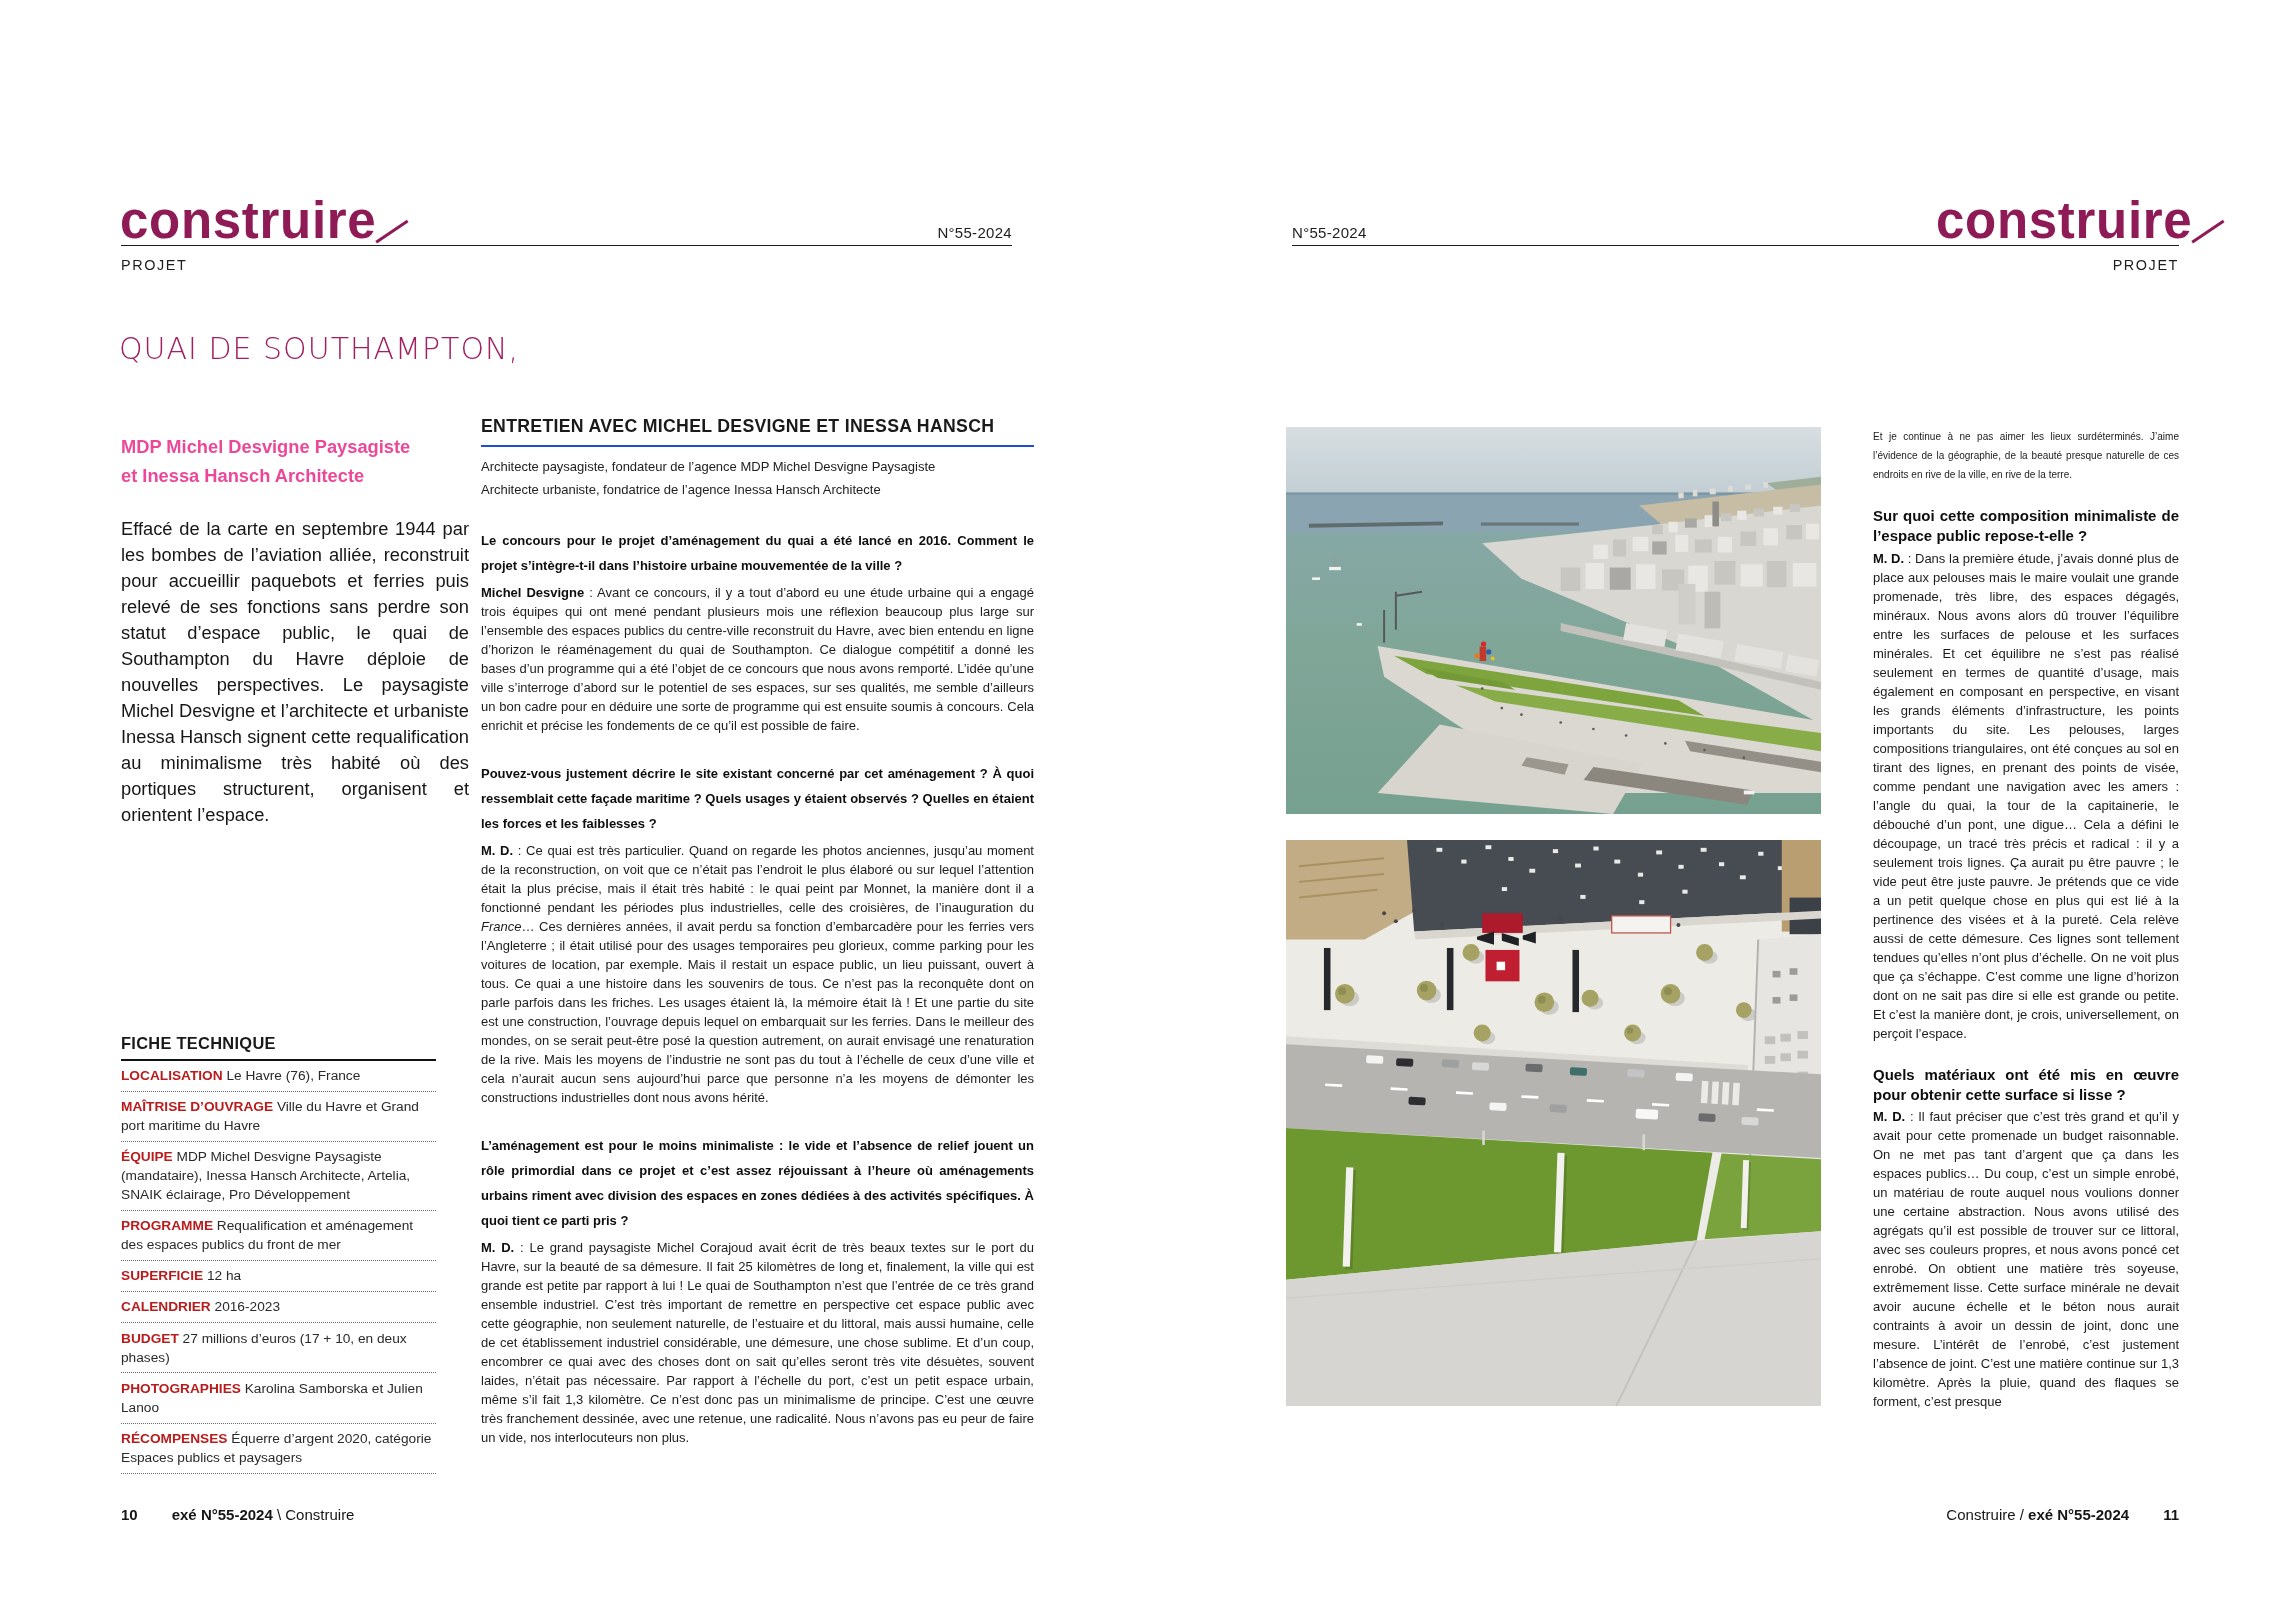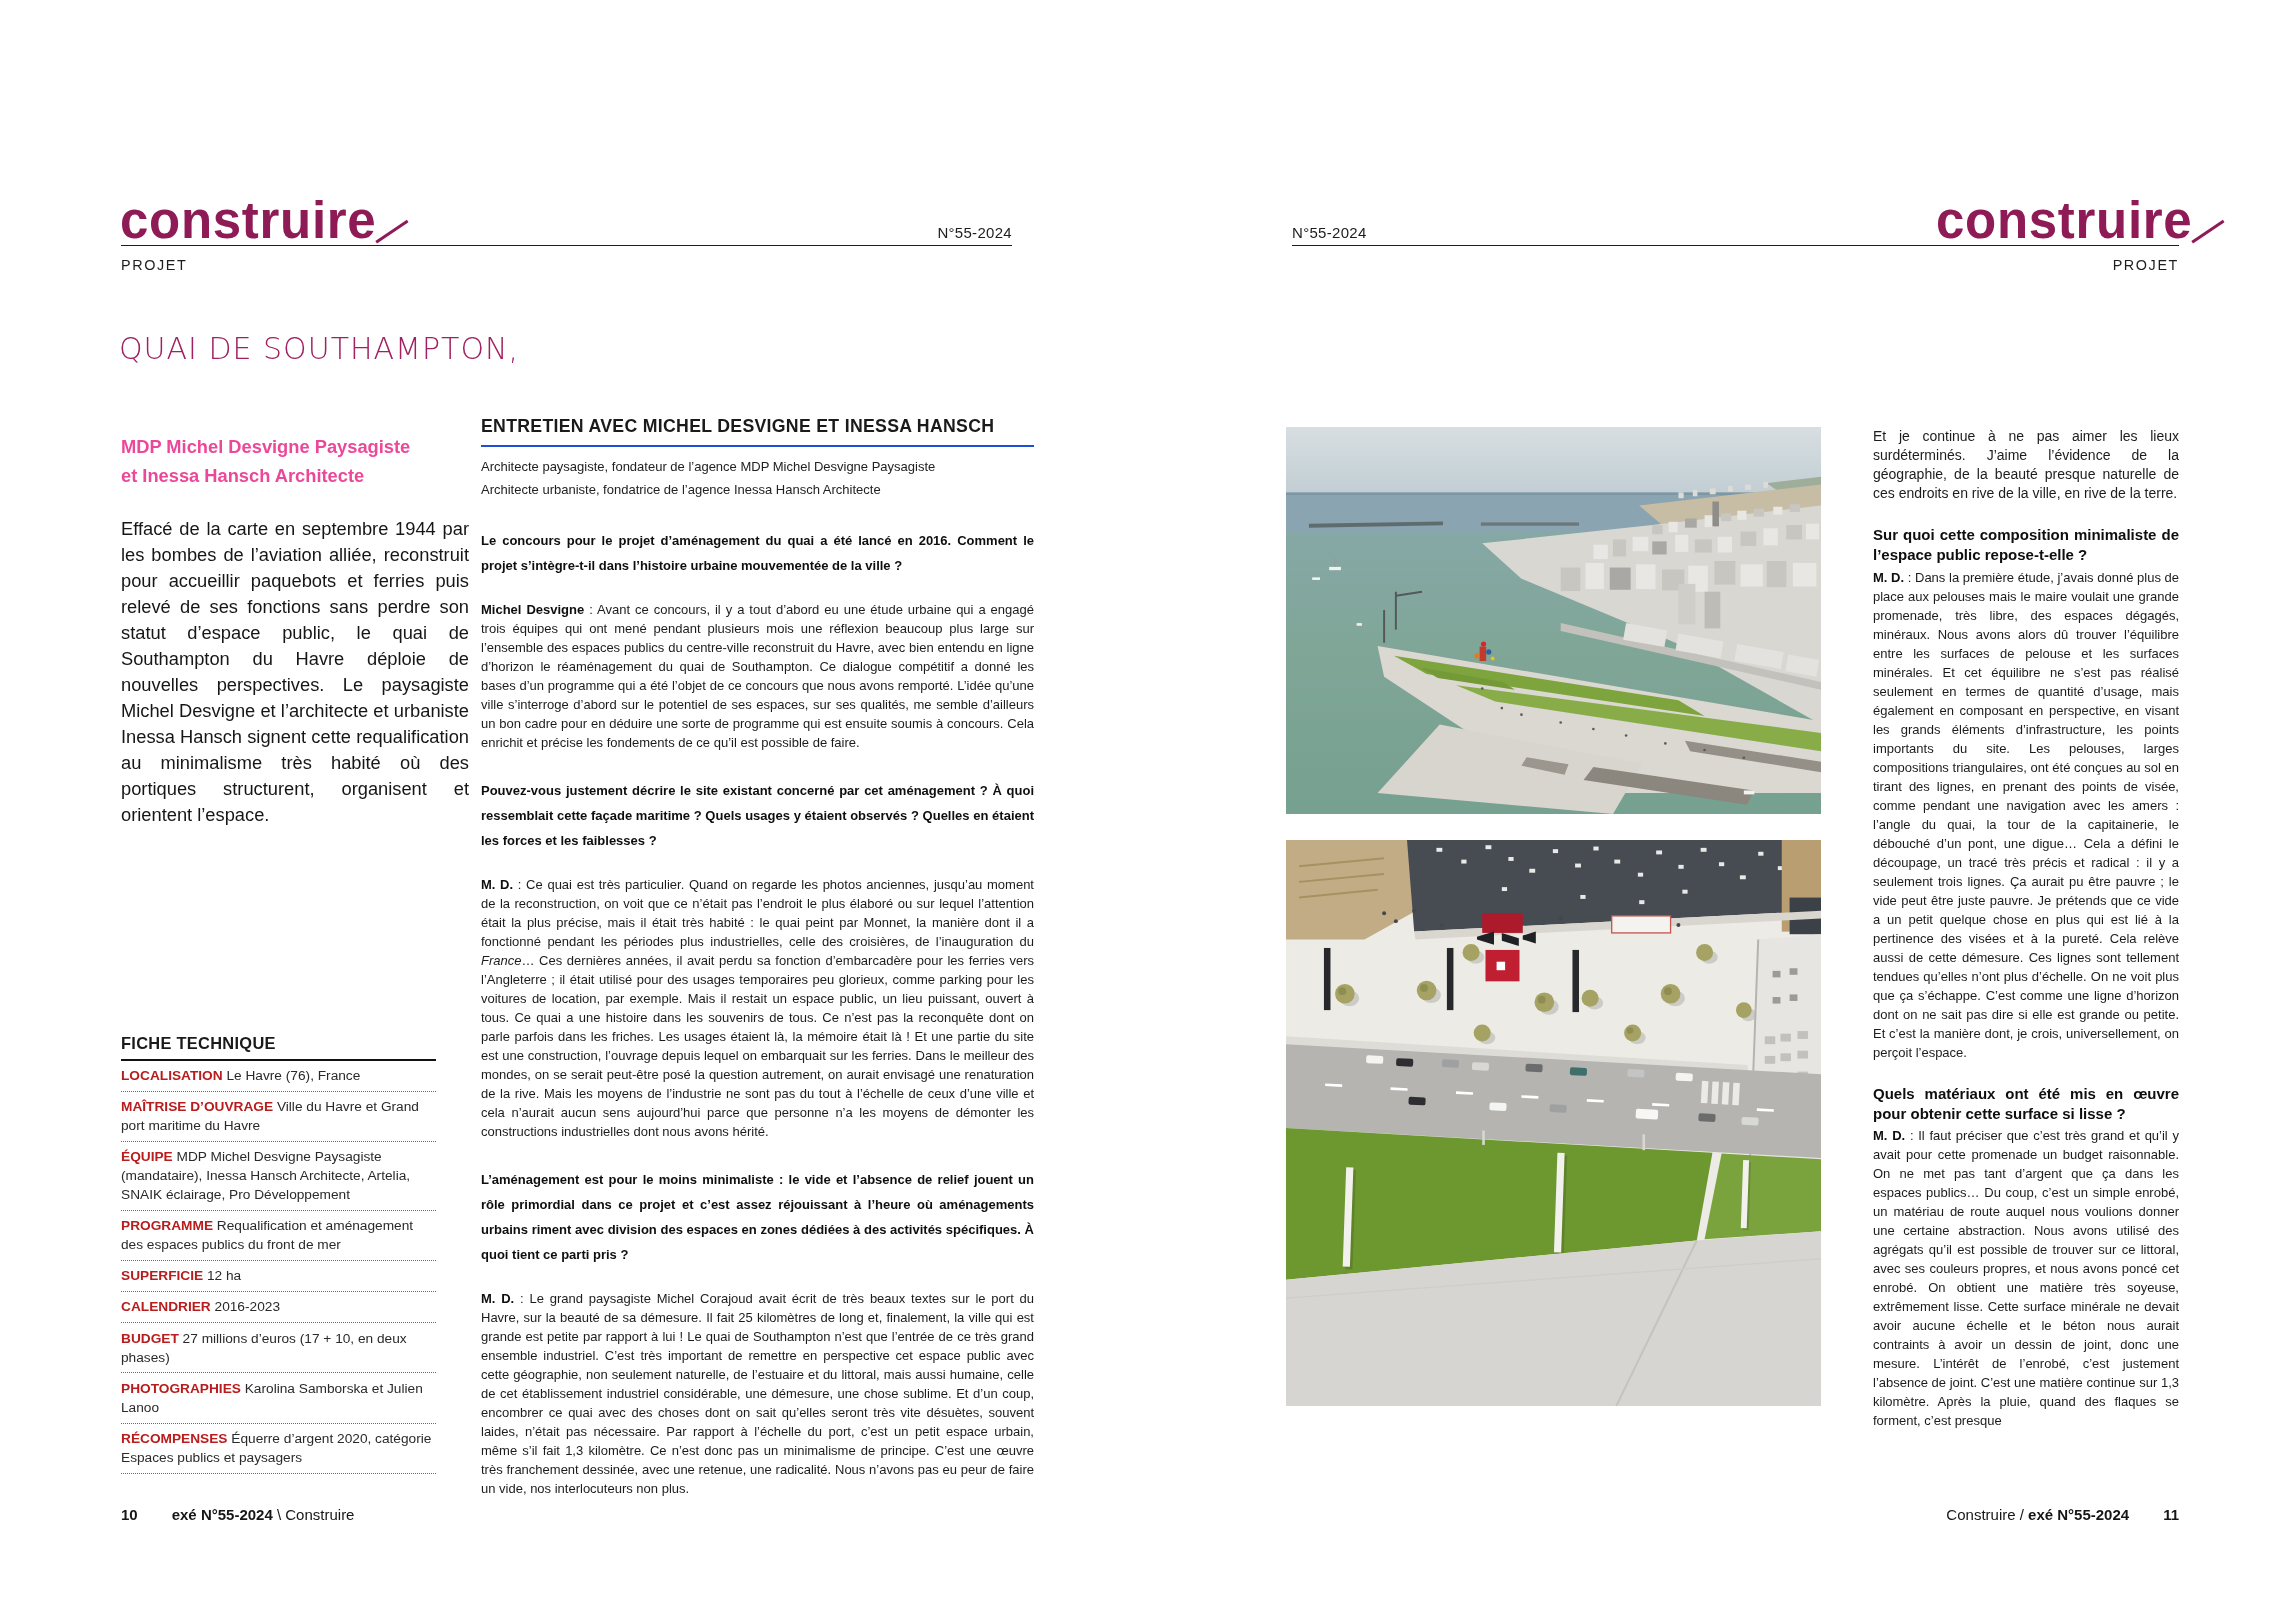--- a/index.html
+++ b/index.html
@@ -36,28 +36,28 @@
                border-bottom:1.3px dotted #6a6a6a; color:#2a2a2a; }
   .fiche-row b { color:#b91c1c;text-align:center; }
 
   
   .interview { position:absolute; left:481px; top:416px; width:553px; }
   .iv-heading { font-size:17.7px; font-weight:700; letter-spacing:0.3px;
                 padding-bottom:7.9px; border-bottom:2px solid #1d4ed8; }
   .iv-bio { margin-top:7.9px; font-size:13px; line-height:23.6px; color:#222; }
   .q { font-size:13px; font-weight:700; line-height:25px; text-align:justify;
        margin-top:26px; color:#0e0e0e; }
-  .q + .a { margin-top:22px; }
+  .q + .a { margin-top:5px; }
   .a { font-size:13px; line-height:19px; text-align:justify; color:#1c1c1c; margin-top:18.3px; }
   .a b { color:#0e0e0e; }
   .a .it { font-style:italic; }
 
   
   .rcol { position:absolute; left:1873px; top:427px; width:306px; }
-  .rcol .para { font-size:14px; line-height:19px; text-align:justify; color:#1c1c1c; }
+  .rcol .para { font-size:10px; line-height:19px; text-align:justify; color:#1c1c1c; }
   .rcol .q { font-size:15px; line-height:20px; margin-top:22px; }
   .rcol .a { margin-top:2.6px; }
 
   
   .photo { position:absolute; overflow:hidden; }
   .photo svg { display:block; width:100%; height:100%; }
 
   
   .footer { position:absolute; top:1506px; font-size:15px; color:#161616; white-space:nowrap; }
   .footer b { font-weight:700; }

